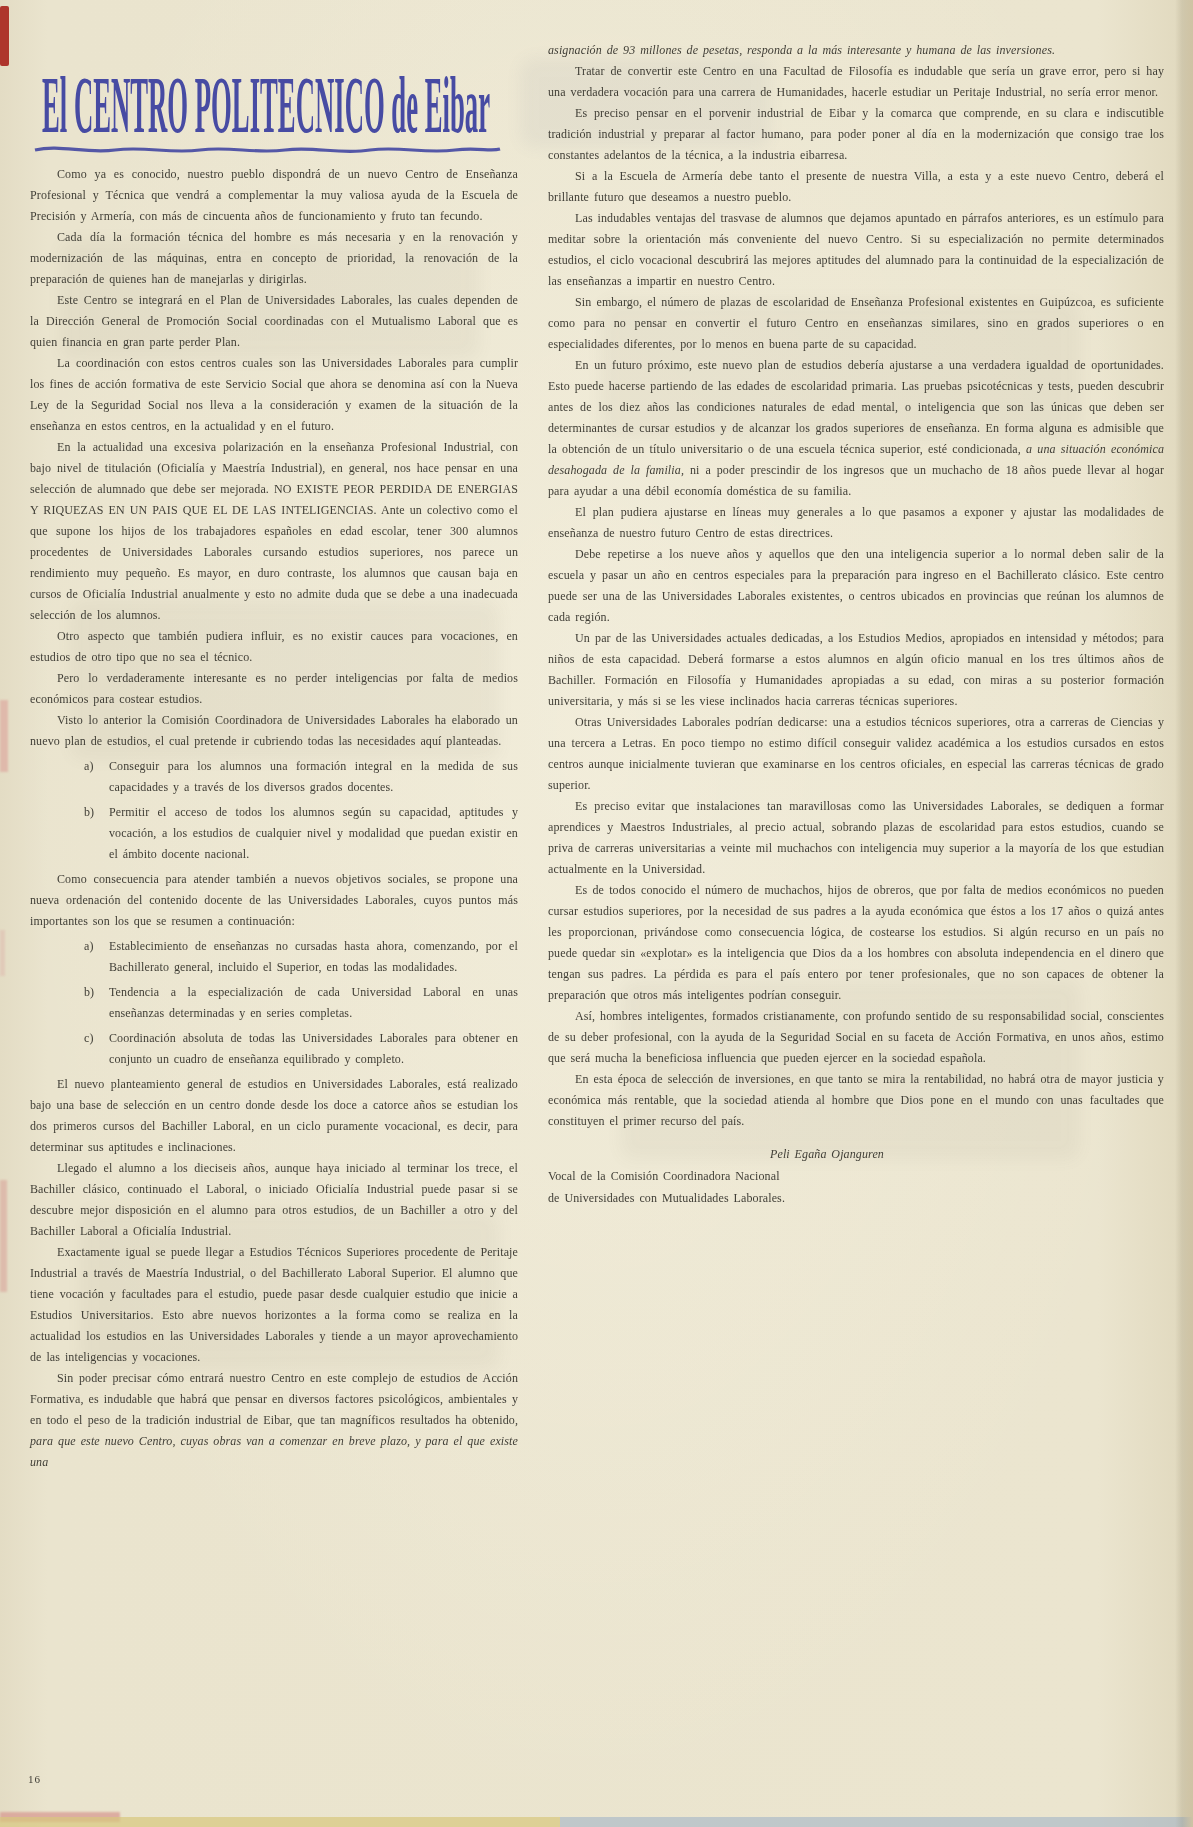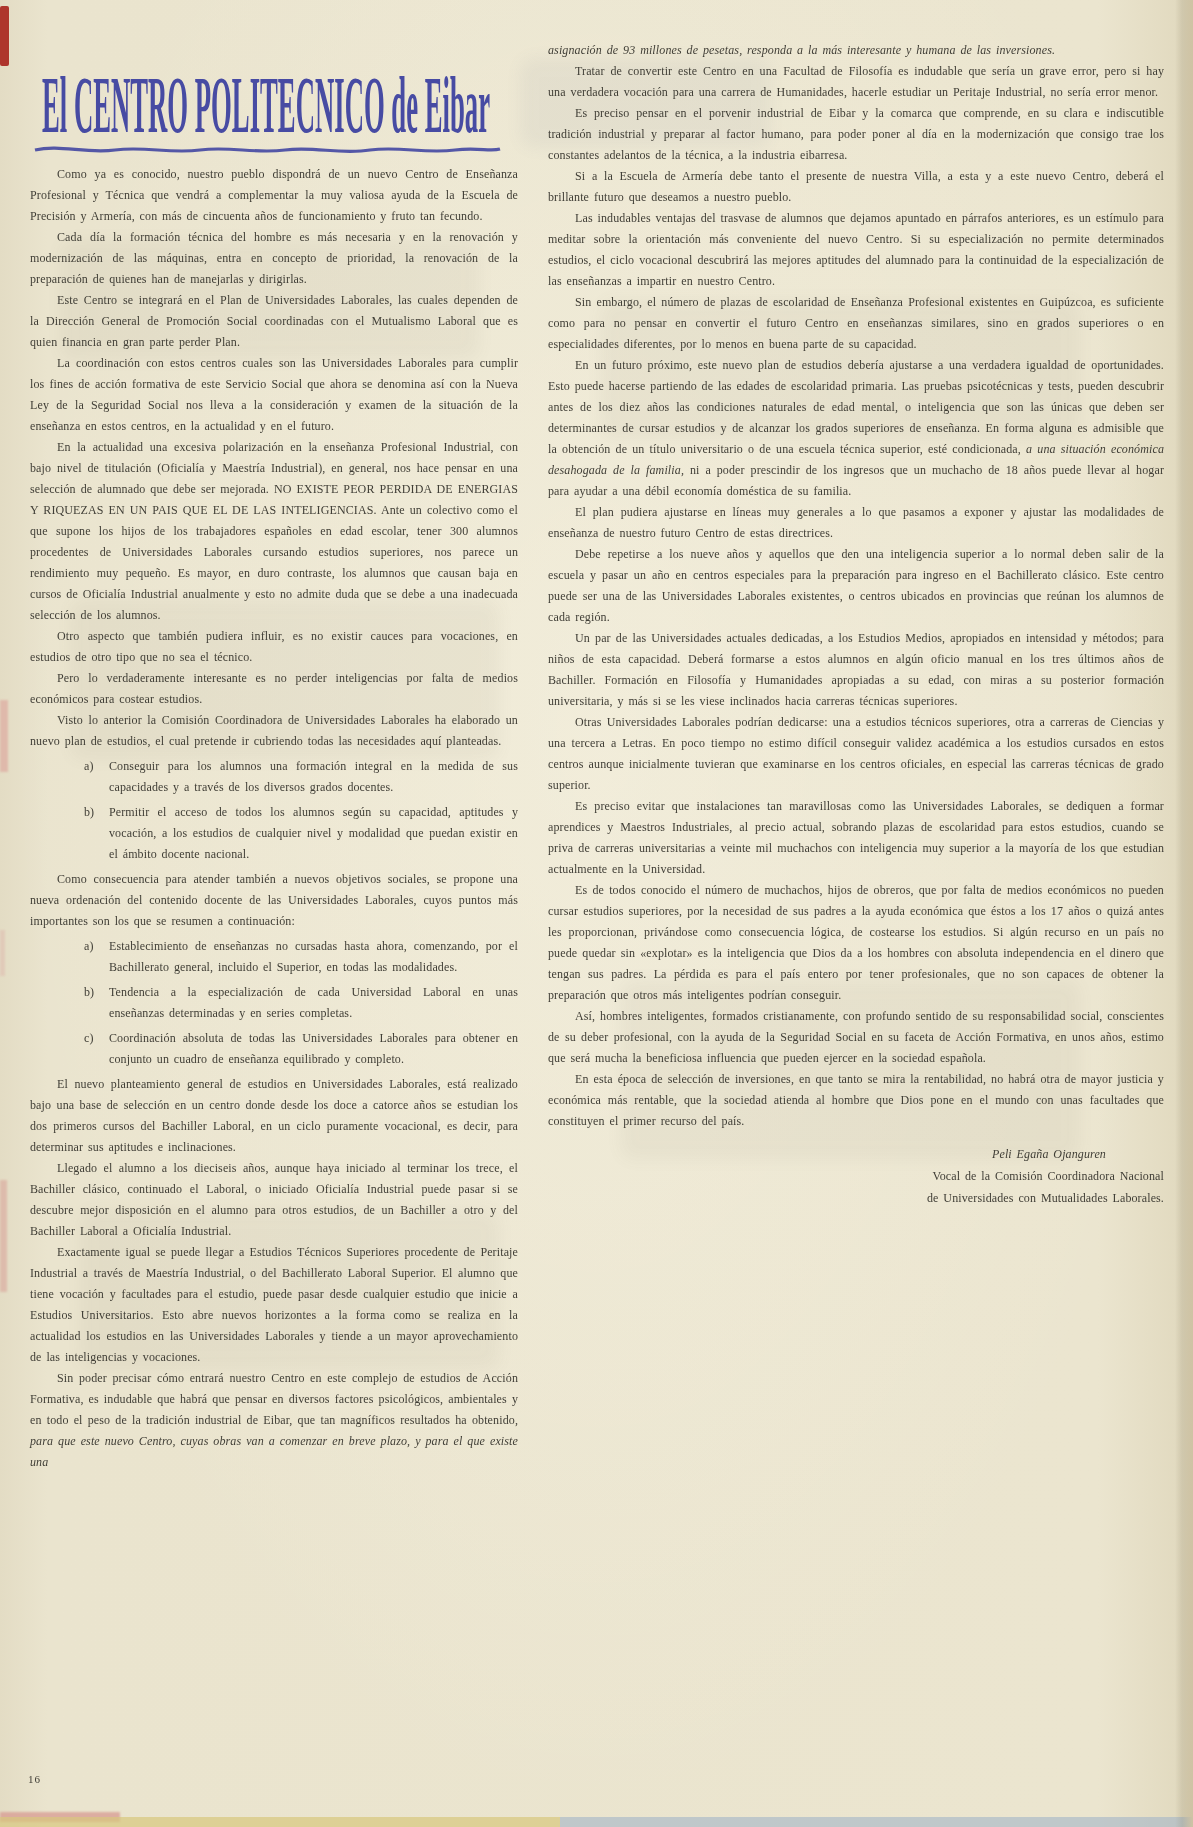--- a/index.html
+++ b/index.html
@@ -15,22 +15,22 @@
   .col{position:absolute;}
   .col-left{left:30px;top:164px;width:488px;}
   .col-right{left:548px;top:40px;width:616px;}
   p{margin:0;text-align:justify;font-size:12px;line-height:21px;
     letter-spacing:.12px;word-spacing:1.7px;}
   .para{text-indent:27px;}
   .para.noindent{text-indent:0;}
   .li{position:relative;padding-left:79px;margin:4px 0;}
   .li .marker{position:absolute;left:54px;}
   em{font-style:italic;}
-  .sig-name{margin-top:12px;text-align:right;padding-right:58px;font-style:italic;}
-  .sig-role{text-align:right;line-height:22px;}
+  .sig-name{margin-top:12px;text-align:center;padding-right:58px;font-style:italic;}
+  .sig-role{text-align:left;line-height:22px;}
   .page-number{position:absolute;left:28px;top:1773px;font-size:11px;letter-spacing:1px;}
   .title-svg{position:absolute;left:30px;top:44px;width:478px;height:122px;}
   
   .stain{position:absolute;pointer-events:none;}
   .stain-red{left:0;top:6px;width:9px;height:60px;background:#ae352c;filter:blur(.6px);border-radius:2px;}
   .stain-pink1{left:0;top:700px;width:8px;height:72px;background:#dda79e;opacity:.65;filter:blur(1px);}
   .stain-pink2{left:0;top:1180px;width:7px;height:112px;background:#d9a198;opacity:.55;filter:blur(1px);}
   .stain-pink3{left:0;top:930px;width:5px;height:46px;background:#ddb0a8;opacity:.4;filter:blur(1px);}
   .band{position:absolute;pointer-events:none;}
   .band-yellow{left:0;top:1817px;width:560px;height:10px;background:#d8c87e;opacity:.7;filter:blur(.5px);}

